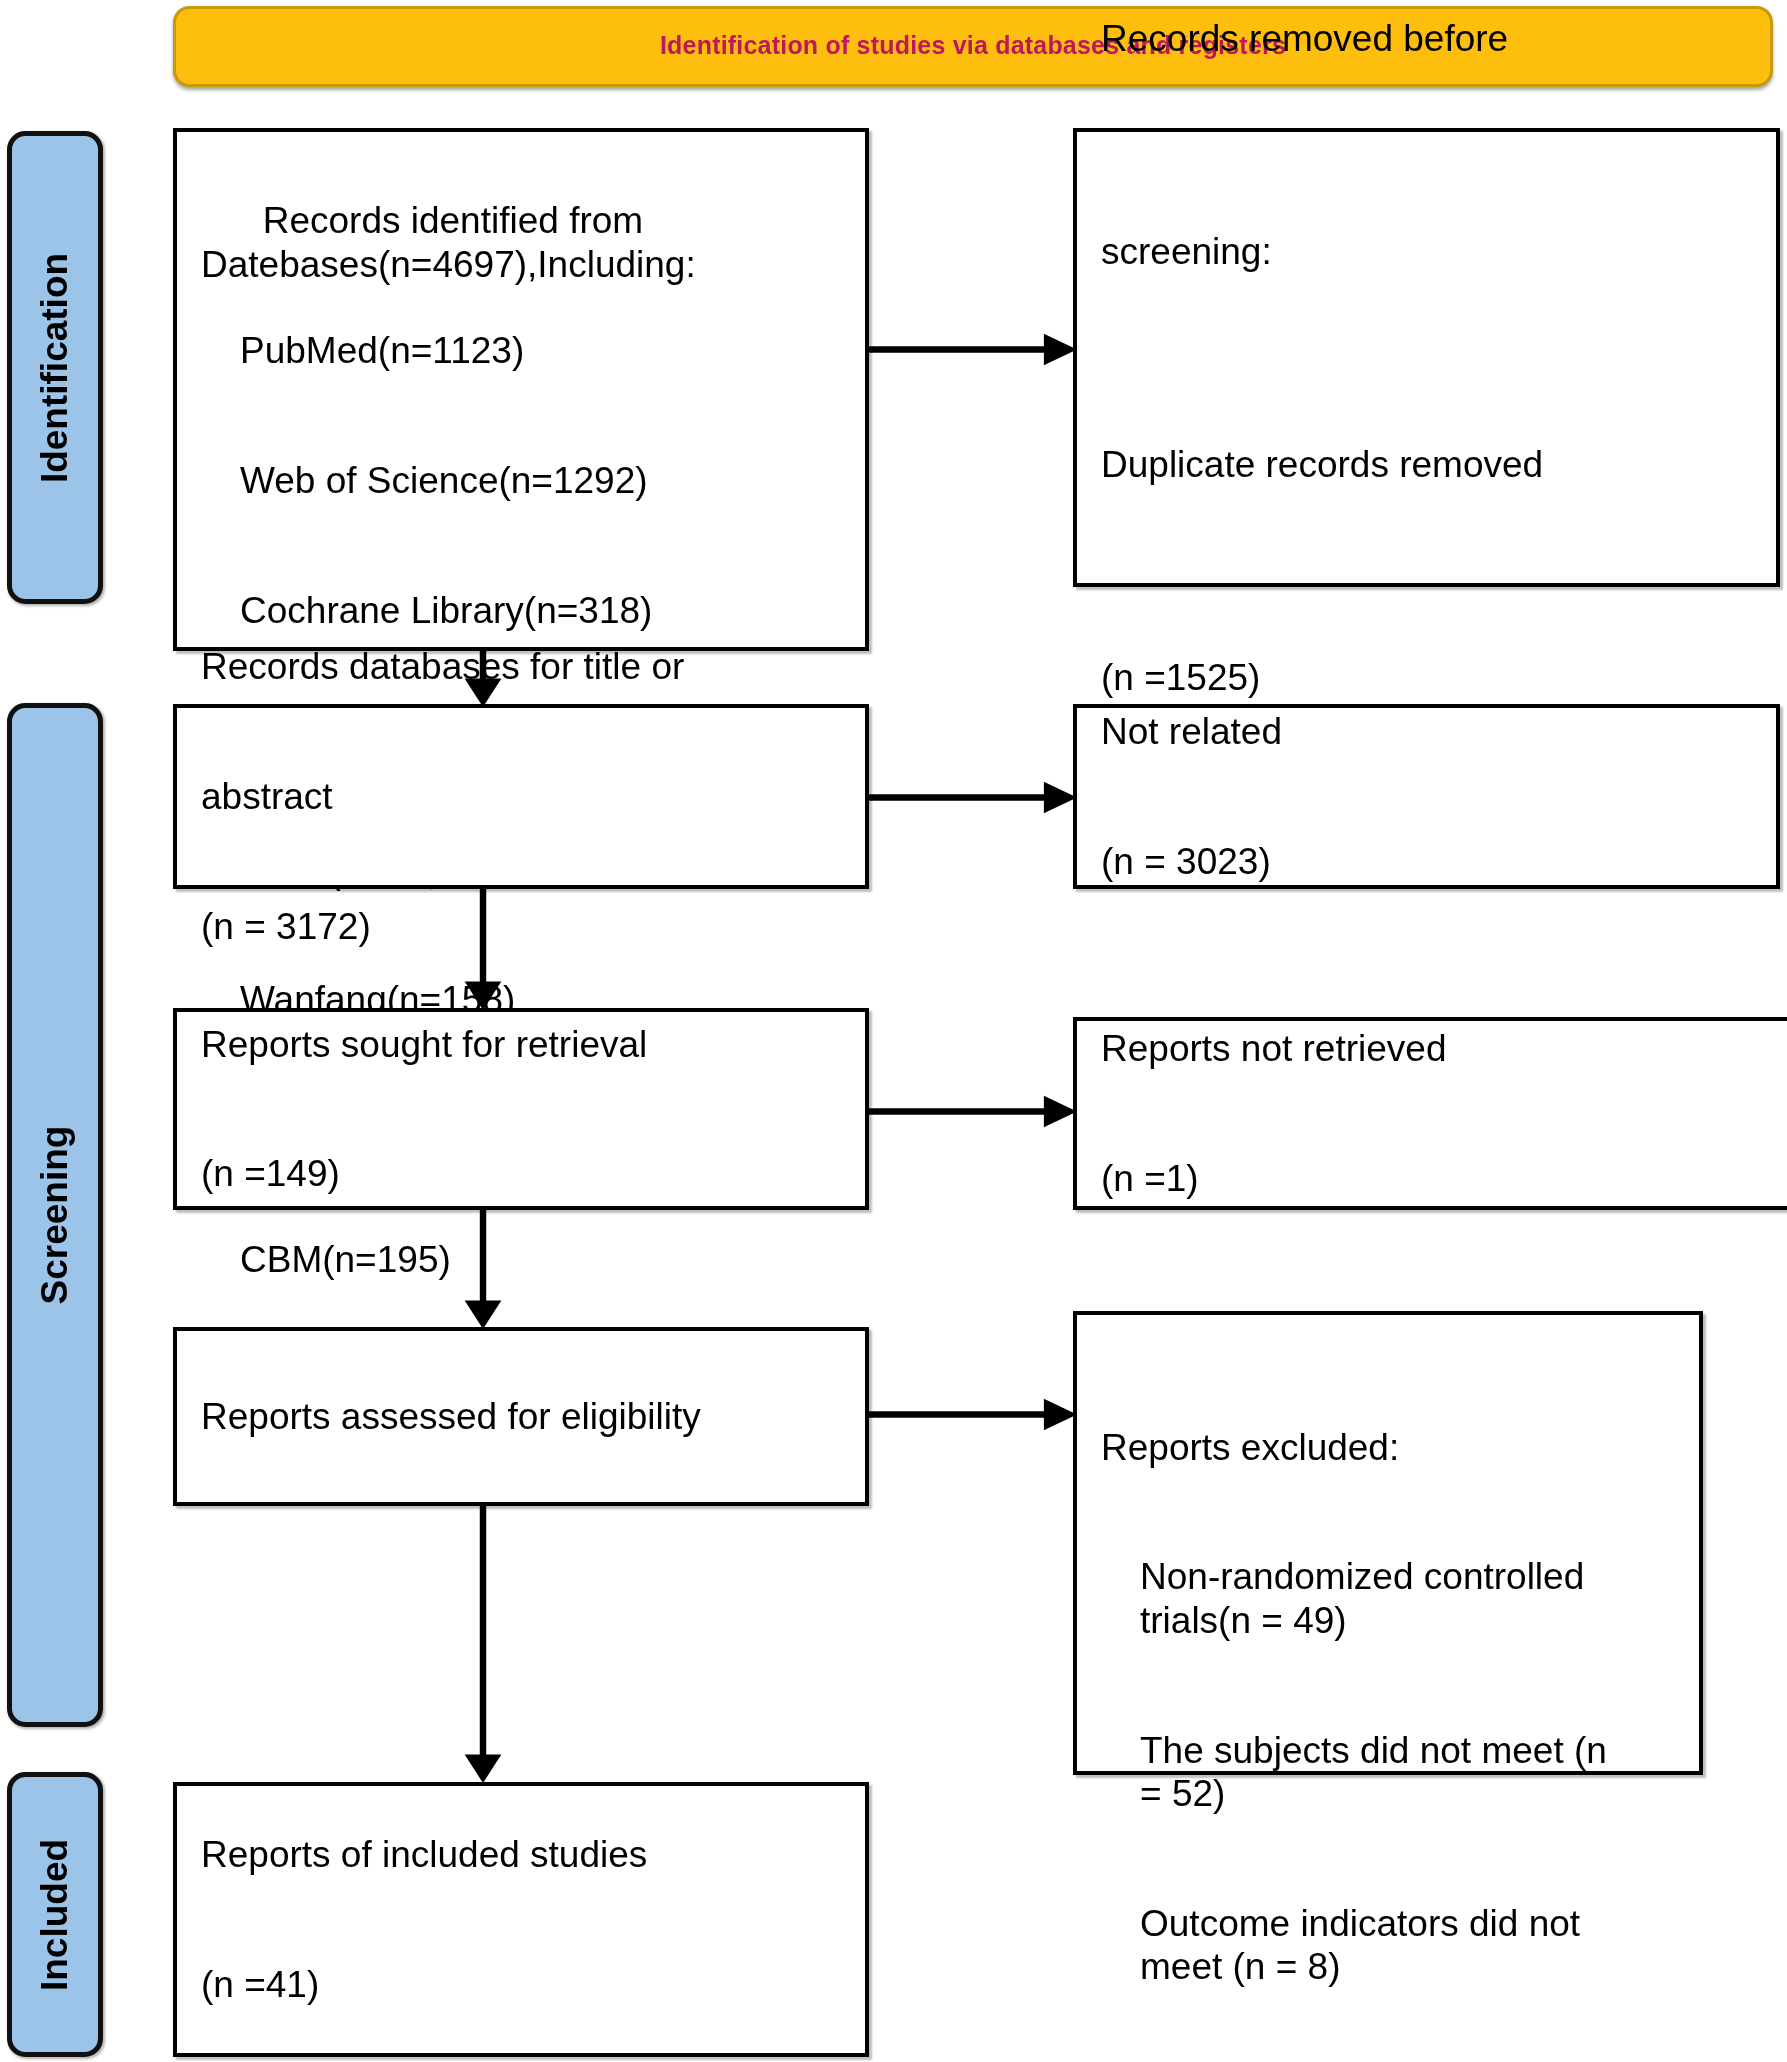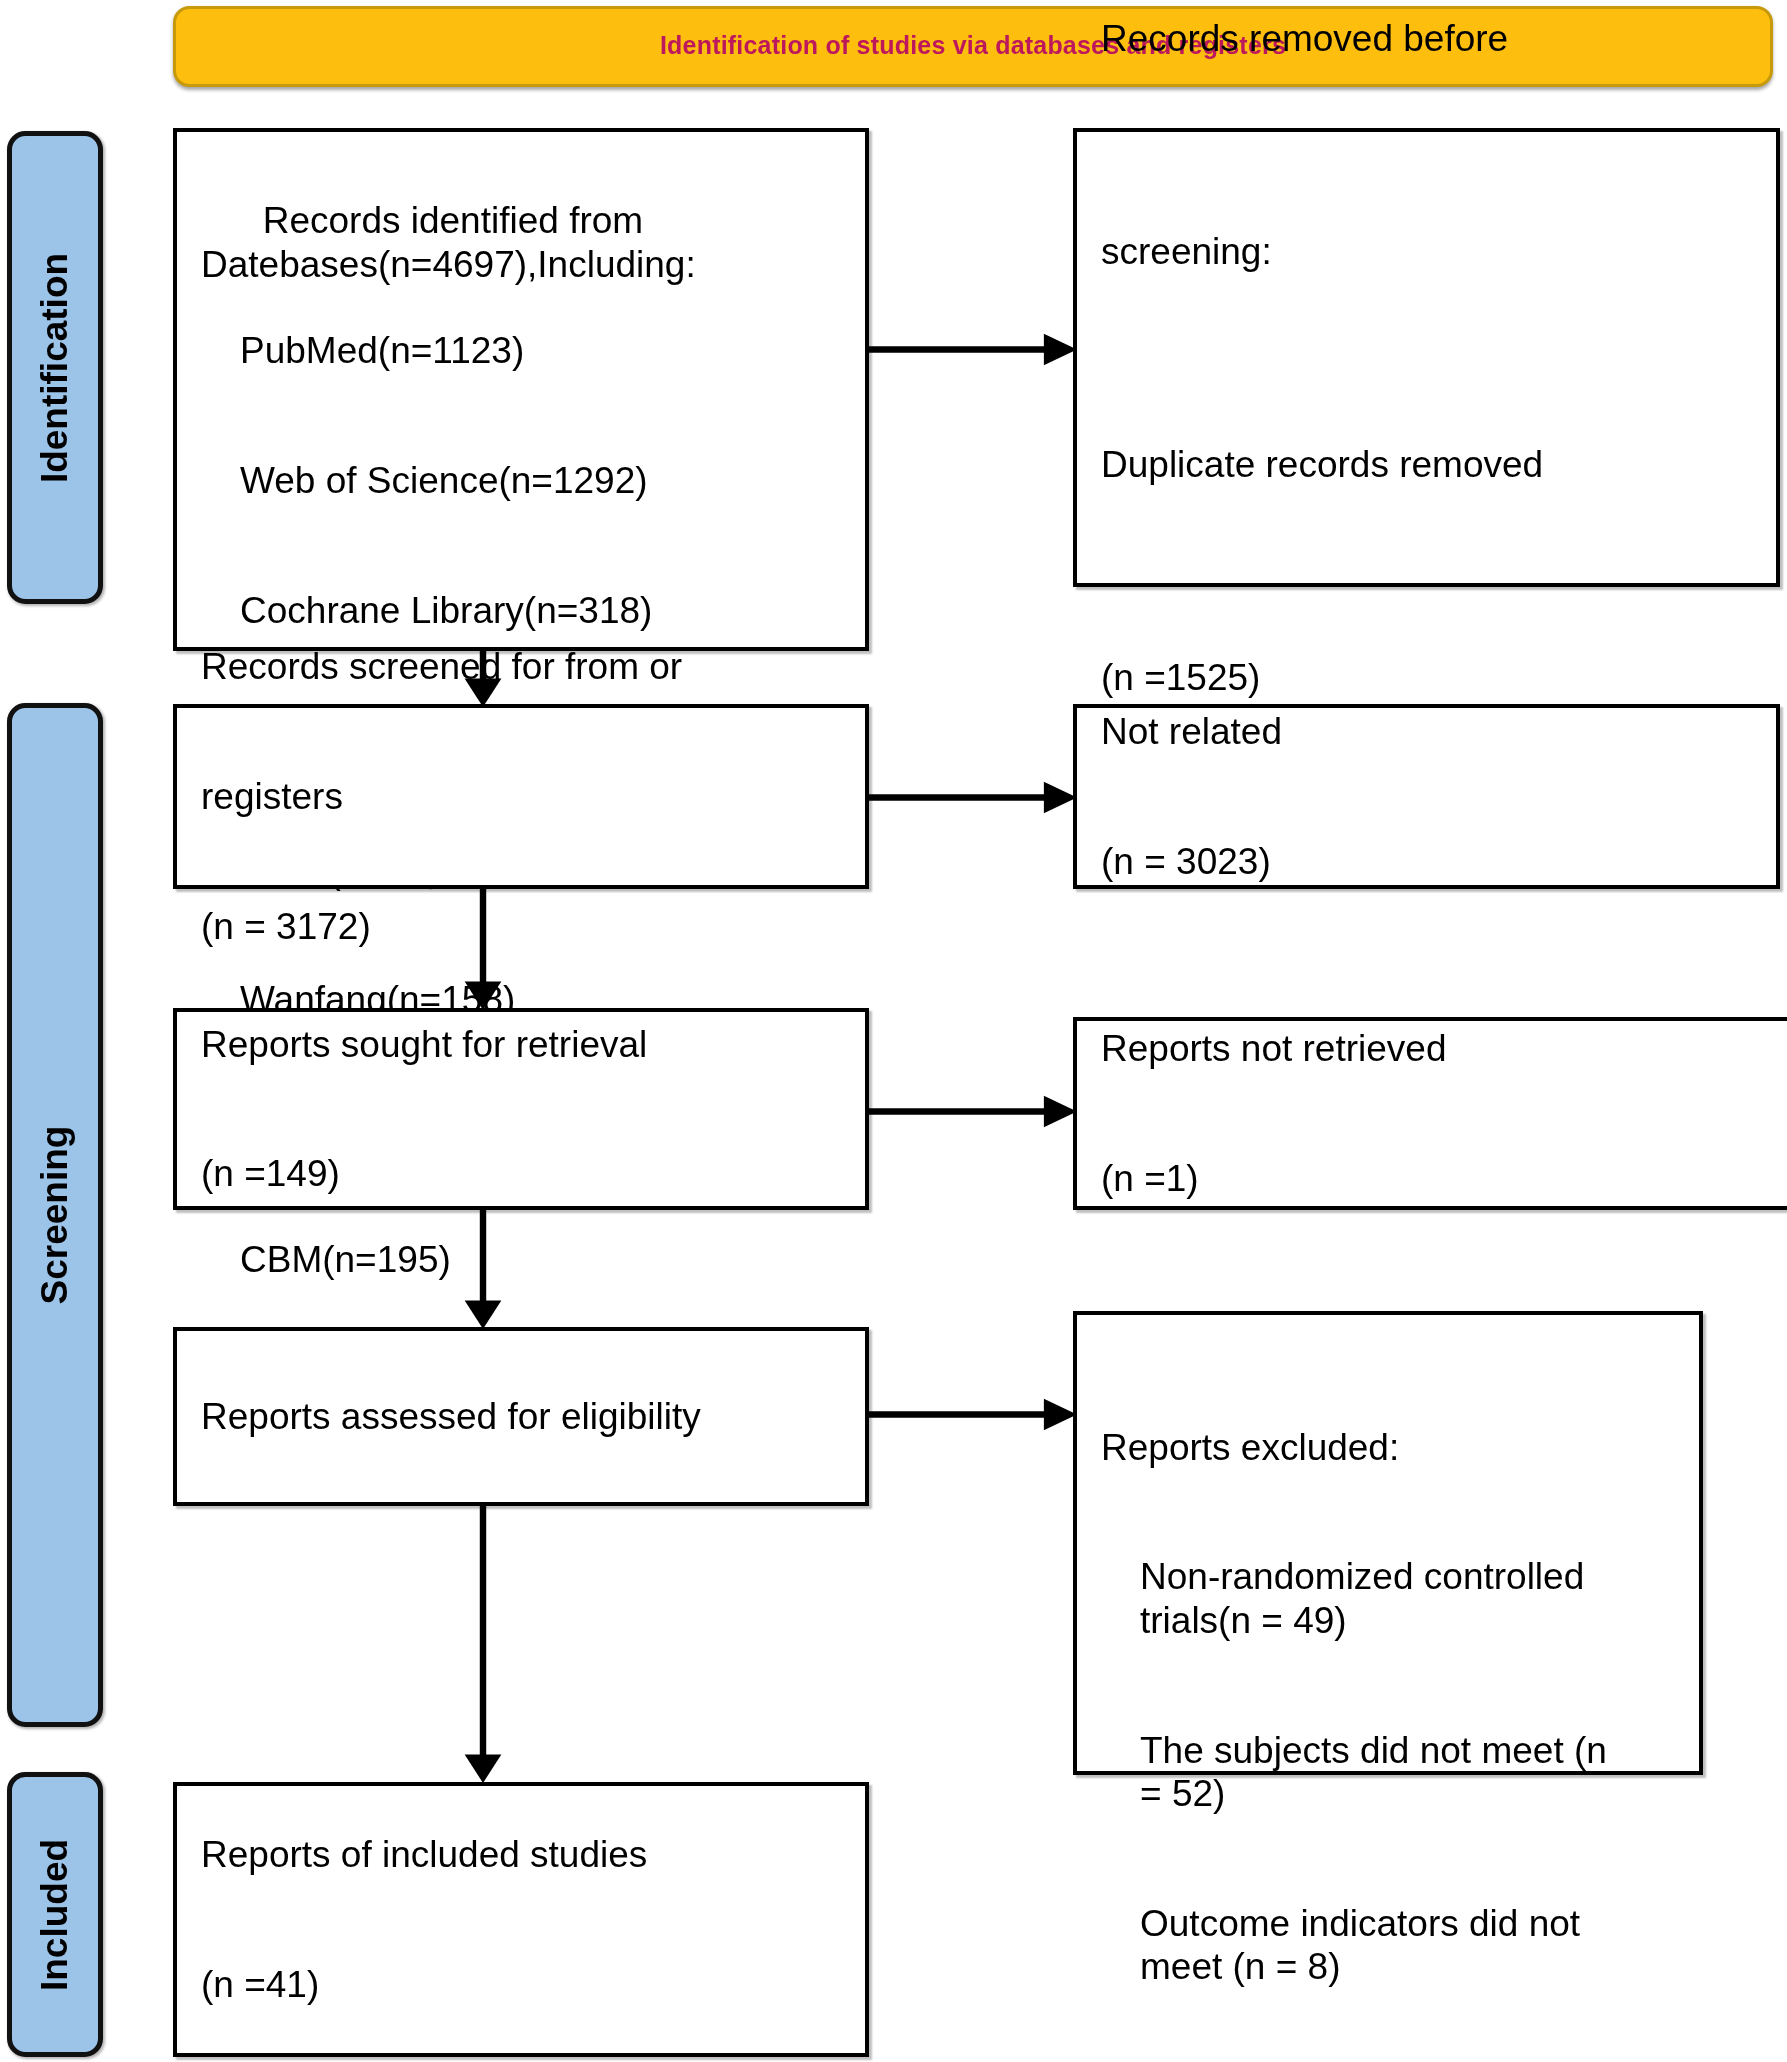--- a/index.html
+++ b/index.html
@@ -146,22 +146,22 @@
     <polygon points="190,3 226,20 190,37" fill="#000"></polygon>
   </svg>
 
   <svg class="conn" style="left:459px; top:648px;" width="48" height="59" viewBox="0 0 52 64">
     <line x1="26" y1="0" x2="26" y2="36" stroke="#000" stroke-width="7"></line>
     <polygon points="6,33 46,33 26,64" fill="#000"></polygon>
   </svg>
 
   <div class="fbox" style="left:173px; top:704px; width:696px; height:185px;">
     <div class="fbox-inner centered">
-      <span style="display:block">Records screened for from or</span>
-      <span style="display:block">registers</span>
+      <span style="display:block">Records databases for title or</span>
+      <span style="display:block">abstract</span>
       <span style="display:block">(n = 3172)</span>
     </div>
   </div>
 
   <div class="fbox" style="left:1073px; top:704px; width:707px; height:185px;">
     <div class="fbox-inner centered">
       <span style="display:block">Not related</span>
       <span style="display:block">(n = 3023)</span>
     </div>
   </div>

